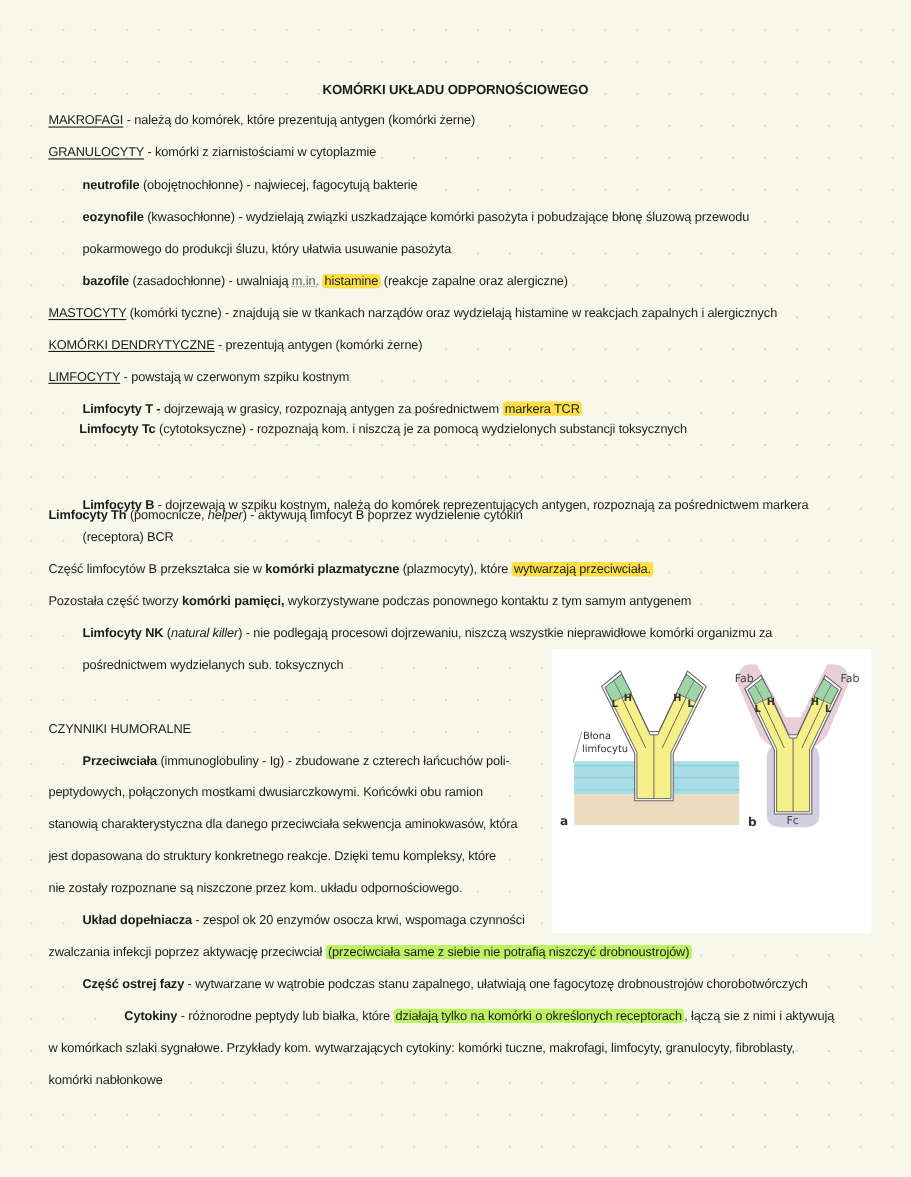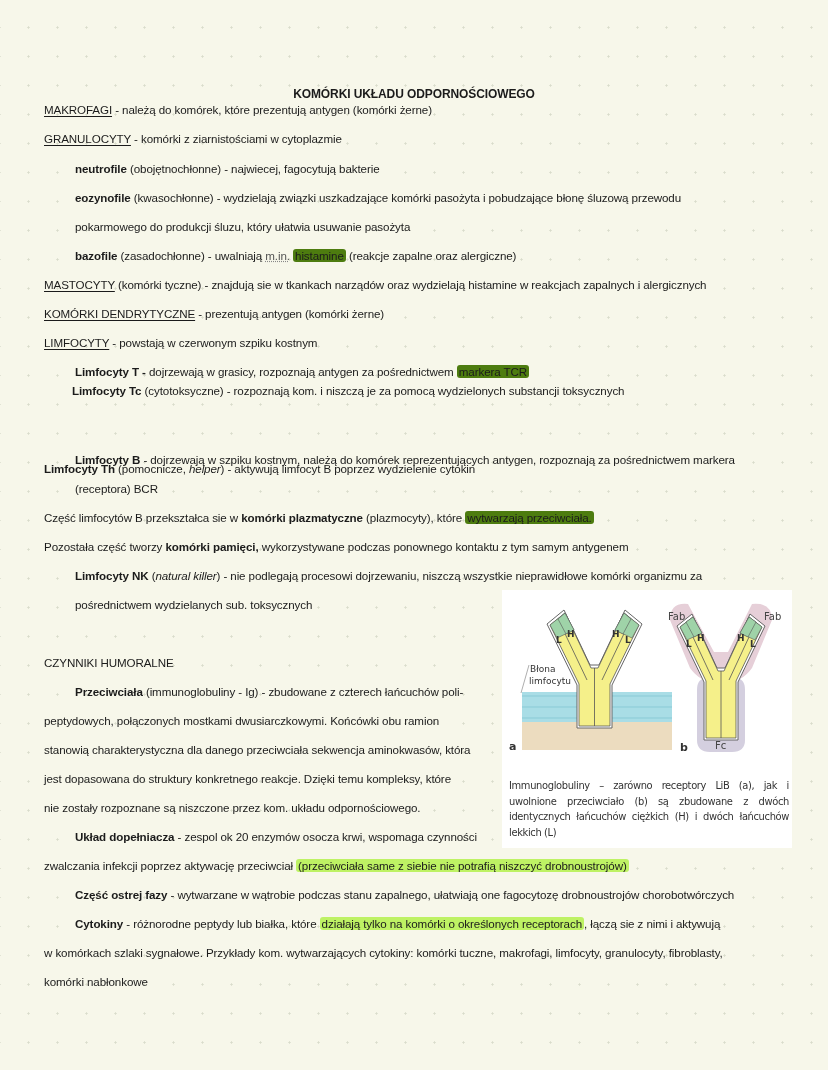--- a/index.html
+++ b/index.html
@@ -13,26 +13,26 @@
     color: #1b1b1b;
     position: relative;
   }
   .line {
     position: absolute;
     font-size: 11.6px;
     line-height: 16px;
     white-space: nowrap;
     letter-spacing: -0.1px;
   }
-  .title { font-weight: bold; font-size: 12px; left: 0; width: 828px; text-align: center; margin-top: 13px; }
+  .title { font-weight: bold; font-size: 12px; left: 0; width: 828px; text-align: center; }
   .l0 { left: 44px; }
   .l1 { left: 75px; }
   .u { text-decoration: underline; text-underline-offset: 2px; }
   b { font-weight: bold; text-align: right; }
-  .hl-y { background: #4d7c0f; border-radius: 3px; padding: 0 2px; }
+  .hl-y { background: #fde047; border-radius: 3px; padding: 0 2px; }
   .hl-g { background: #bef264; border-radius: 3px; padding: 0 2px; }
   .dotted { text-decoration: underline dotted #888; color: #555; }
 
   .figure {
     position: absolute; left: 502px; top: 590px; width: 290px; height: 258px;
     background: #ffffff;
   }
   .figure svg { position: absolute; left: 0; top: 0; }
   .caption {
     position: absolute; left: 7px; top: 188px; width: 280px;
@@ -128,21 +128,21 @@
 </div>
 
 <div class="line l0" style="top:858px;">
   <span>zwalczania infekcji poprzez aktywację przeciwciał </span><span class="hl-g">(przeciwciała same z siebie nie potrafią niszczyć drobnoustrojów)</span>
 </div>
 
 <div class="line l1" style="top:887px;">
   <b>Część ostrej fazy</b><span> - wytwarzane w wątrobie podczas stanu zapalnego, ułatwiają one fagocytozę drobnoustrojów chorobotwórczych</span>
 </div>
 
-<div class="line l1" style="top:916px;">
+<div class="line l1" style="top:916px;margin-left:38px;">
   <b>Cytokiny</b><span> - różnorodne peptydy lub białka, które </span><span class="hl-g">działają tylko na komórki o określonych receptorach</span><span>, łączą sie z nimi i aktywują</span>
 </div>
 <div class="line l0" style="top:945px;">w komórkach szlaki sygnałowe. Przykłady kom. wytwarzających cytokiny: komórki tuczne, makrofagi, limfocyty, granulocyty, fibroblasty,</div>
 <div class="line l0" style="top:974px;">komórki nabłonkowe</div>
 
 <div class="figure">
   <svg width="290" height="185" viewBox="0 0 290 185">
 
     <rect x="20" y="102" width="150" height="30" fill="#a9dde6"></rect>
     <g stroke="#7cc2cf" stroke-width="0.7">
@@ -188,14 +188,13 @@
       <text x="184" y="57" font-family="DejaVu Sans, sans-serif" font-size="9" font-weight="bold" fill="#333">L</text>
       <text x="195" y="51" font-family="DejaVu Sans, sans-serif" font-size="9" font-weight="bold" fill="#333">H</text>
       <text x="235" y="51" font-family="DejaVu Sans, sans-serif" font-size="9" font-weight="bold" fill="#333">H</text>
       <text x="248" y="57" font-family="DejaVu Sans, sans-serif" font-size="9" font-weight="bold" fill="#333">L</text>
     </g>
     <text x="166" y="30" font-family="DejaVu Sans, sans-serif" font-size="10" fill="#444">Fab</text>
     <text x="262" y="30" font-family="DejaVu Sans, sans-serif" font-size="10" fill="#444">Fab</text>
     <text x="213" y="159" font-family="DejaVu Sans, sans-serif" font-size="10" fill="#444">Fc</text>
     <text x="178" y="161" font-family="DejaVu Sans, sans-serif" font-size="11" font-weight="bold" fill="#333">b</text>
   </svg>
-  <div class="caption">Immunoglobuliny – zarówno receptory LiB (a), jak i uwolnione przeciwciało (b) są zbudowane z dwóch identycznych łańcuchów ciężkich (H) i dwóch łańcuchów lekkich (L)</div>
 </div>
 
 </body></html>

